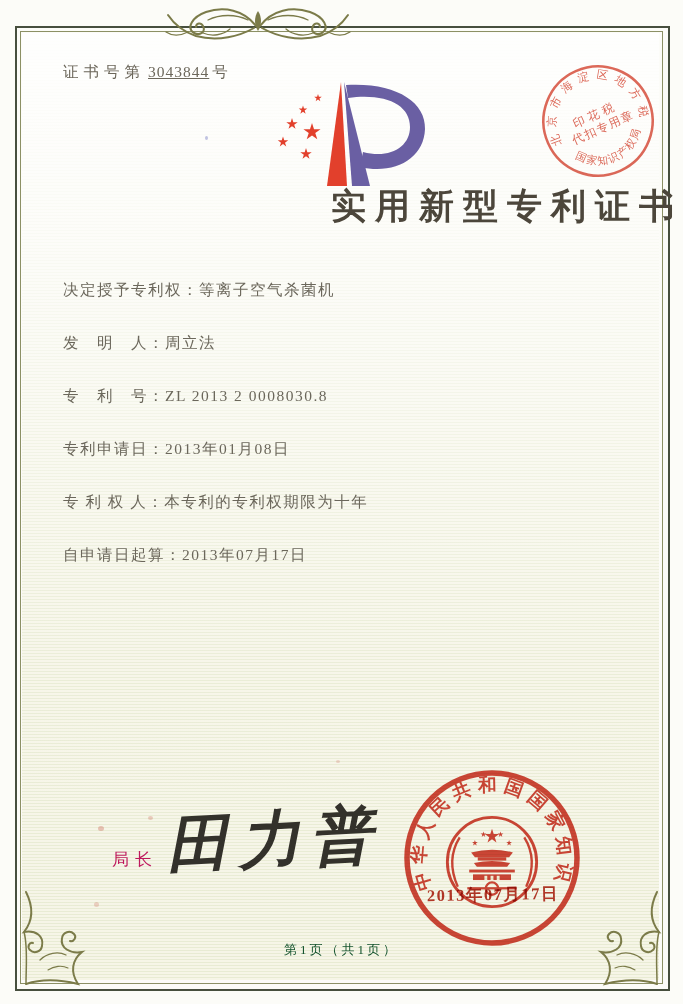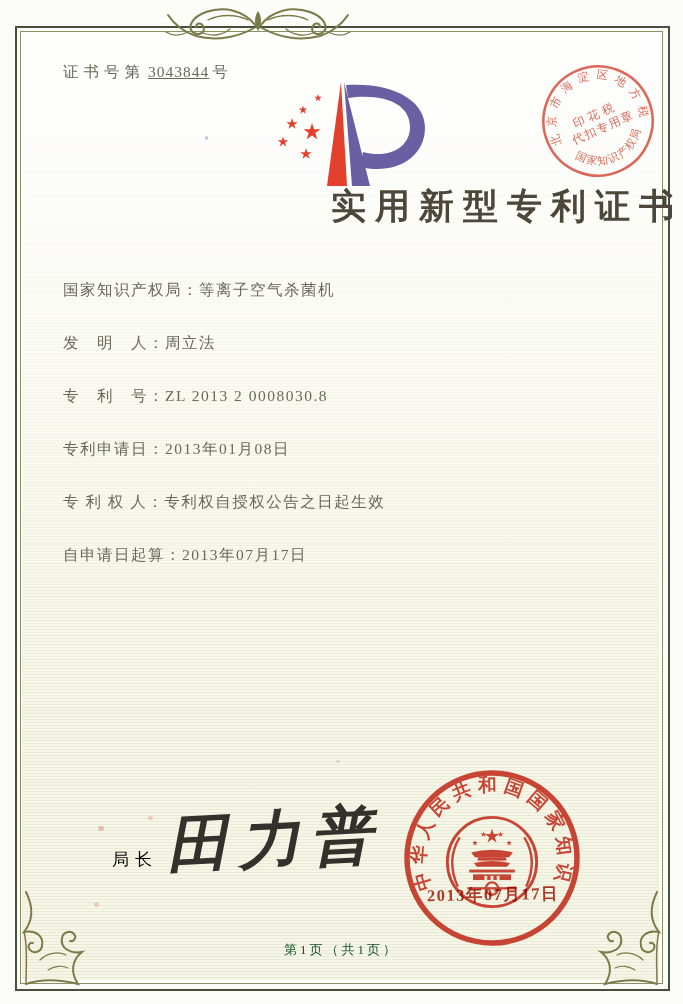--- a/index.html
+++ b/index.html
@@ -37,21 +37,21 @@
   .doc-title{left:0;right:0;top:183px;text-align:right;
     font-size:35px;font-weight:600;color:#4c463b;letter-spacing:9px;text-indent:9px;}
   
   .field{left:63px;right:55px;font-size:15.5px;color:#6b675b;letter-spacing:1.5px;white-space:nowrap;}
   .f0{top:280px}.f1{top:333px}.f2{top:386px}.f3{top:439px}.f4{top:492px}.f5{top:545px}
   
   .body-text{left:59px;width:580px;top:583px;font-size:14.5px;line-height:27.5px;
     color:#6b675b;text-align:justify;letter-spacing:.5px;}
   .body-text p{margin:0;text-indent:2.1em;}
   
-  .sig-label{left:112px;top:848px;font-size:17px;letter-spacing:6px;color:#000000;}
+  .sig-label{left:112px;top:848px;font-size:17px;letter-spacing:6px;color:#be185d;}
   .sig-name{left:166px;top:798px;font-size:62px;font-style:italic;font-weight:600;
     letter-spacing:10px;color:#33312b;transform:rotate(-3deg);white-space:nowrap;}
   
   .official-seal{left:400px;top:766px;mix-blend-mode:multiply;opacity:.93;}
   .seal-date{left:404px;top:884px;width:178px;text-align:center;font-size:16.5px;
     font-weight:bold;color:#b93a2b;letter-spacing:1.5px;mix-blend-mode:multiply;transform:rotate(-1deg);}
   
   .page-footer{left:0;right:0;top:941px;text-align:center;font-size:13px;
     letter-spacing:3px;color:#14532d;}
   
@@ -136,25 +136,25 @@
   </text>
   <text x="0" y="-3" text-anchor="middle" font-size="12" letter-spacing="4" fill="#d8503e">印花税</text>
   <text x="2" y="12" text-anchor="middle" font-size="12" letter-spacing="1.5" fill="#d8503e">代扣专用章</text>
   <text font-size="11" fill="#d8503e" letter-spacing="1.2">
     <textPath href="#taxBot" startOffset="3">国家知识产权局</textPath>
   </text>
 </svg>
 
 <div class="abs doc-title">实用新型专利证书</div>
 
-<div class="abs field f0"><span>国家知识产权局：</span><span>等离子空气杀菌机</span></div>
+<div class="abs field f0"><span>决定授予专利权：</span><span>等离子空气杀菌机</span></div>
 <div class="abs field f1"><span>发　明　人：</span><span>周立法</span></div>
 <div class="abs field f2"><span>专　利　号：</span><span>ZL 2013 2 0008030.8</span></div>
 <div class="abs field f3"><span>专利申请日：</span><span>2013年01月08日</span></div>
-<div class="abs field f4"><span>专 利 权 人：</span><span>专利权自授权公告之日起生效</span></div>
+<div class="abs field f4"><span>专 利 权 人：</span><span>本专利的专利权期限为十年</span></div>
 <div class="abs field f5"><span>自申请日起算：</span><span>2013年07月17日</span></div>
 
 <div class="abs body-text">
 </div>
 
 <div class="abs sig-label">局长</div>
 <div class="abs sig-name">田力普</div>
 
 <svg class="abs official-seal" width="184" height="184" viewBox="-92 -92 184 184">
   <defs>

